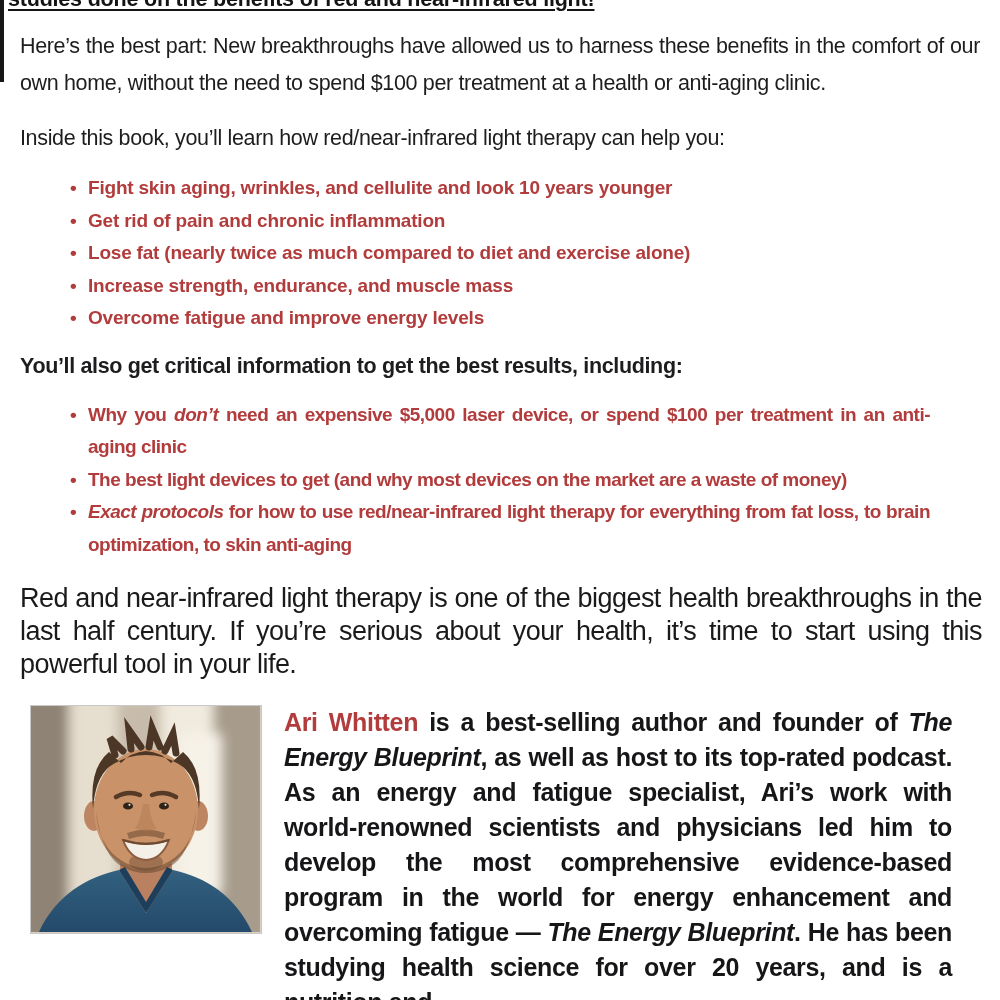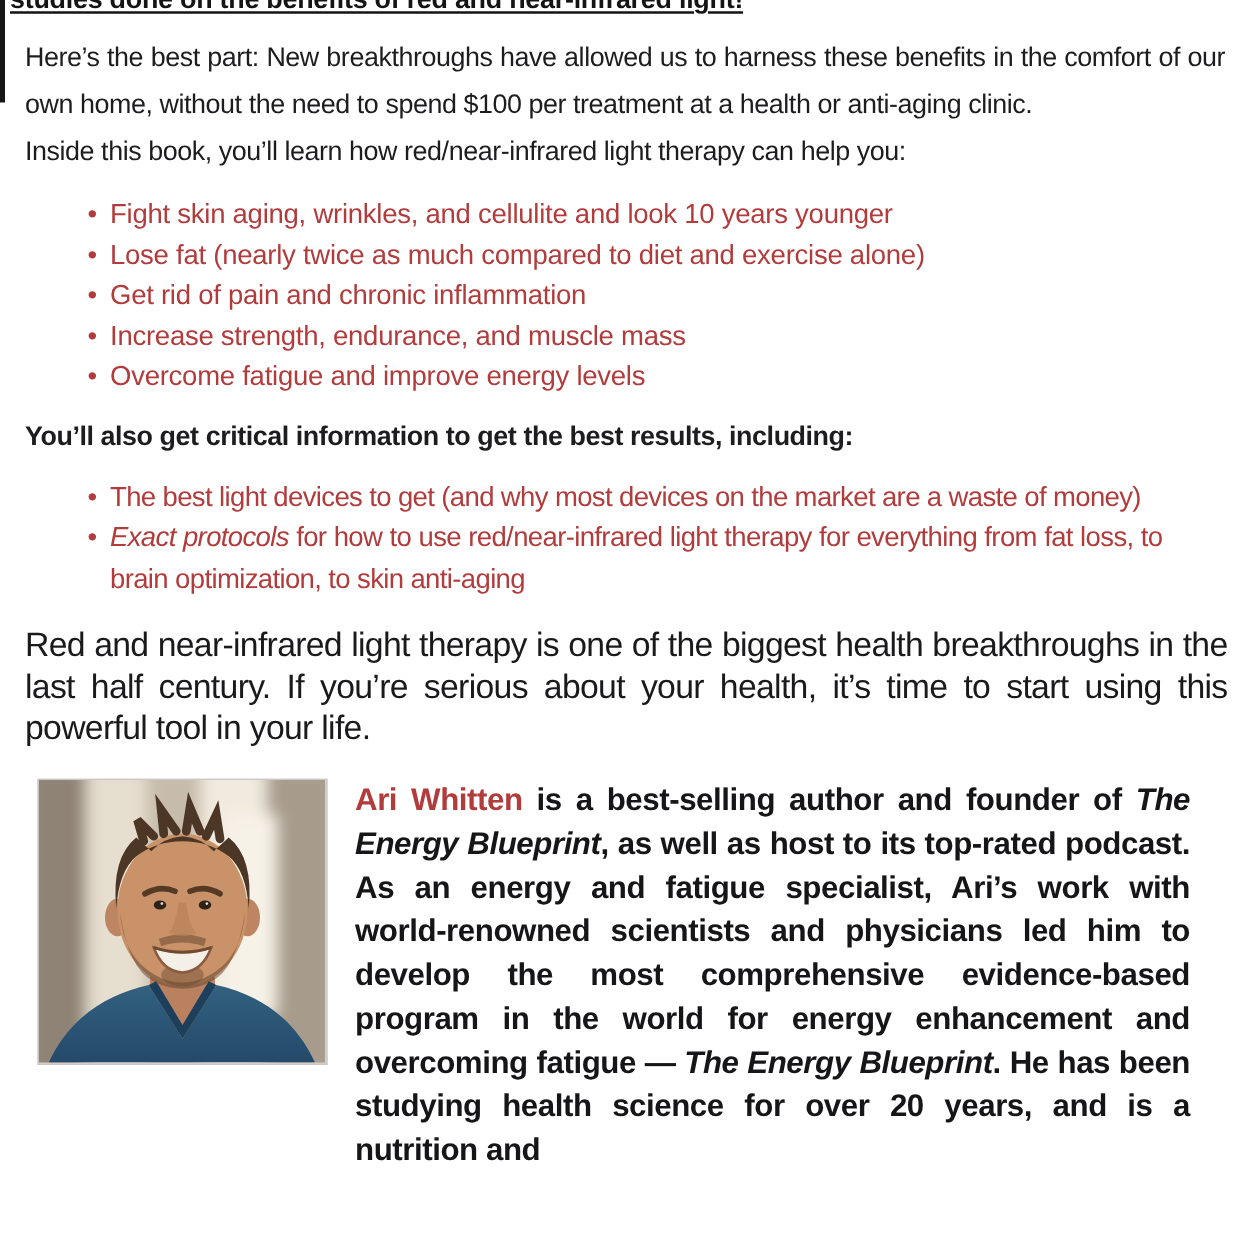--- a/index.html
+++ b/index.html
@@ -35,27 +35,27 @@
     text-decoration:underline;
     text-decoration-thickness:2px;
     text-underline-offset:3px;
   }
   p.body{
     font-size:21.5px;line-height:37px;letter-spacing:-0.35px;
     text-align:justify;
     width:960px;
   }
   .p1{margin-top:13px;}
-  .p2{margin-top:1px;text-align:left;}
+  .p2{margin-top:18px;text-align:left;}
   .also{margin-top:13px;text-align:left;font-weight:bold;}
   ul.blist{
     list-style:none;
     margin-left:50px;
     color:var(--red);
-    font-size:22px;line-height:32.5px;
+    font-size:19px;line-height:32.5px;font-weight:bold;
   }
   ul.blist li{
     position:relative;
     padding-left:18px;
   }
   ul.blist li::before{
     content:"\2022";
     position:absolute;left:0;top:0;
   }
   .list1{margin-top:15px;letter-spacing:-0.2px;}
@@ -108,29 +108,30 @@
   <div class="cut-heading">
     <span>studies done on the benefits of red and near-infrared light!</span>
   </div>
 
   <p class="body p1">Here’s the best part: New breakthroughs have allowed us to harness these benefits in the comfort of our own home, without the need to spend $100 per treatment at a health or anti-aging clinic.</p>
 
   <p class="body p2">Inside this book, you’ll learn how red/near-infrared light therapy can help you:</p>
 
   <ul class="blist list1">
     <li><span>Fight skin aging, wrinkles, and cellulite and look 10 years younger</span></li>
+    <li><span>Get rid of pain and chronic inflammation</span></li>
     <li><span>Lose fat (nearly twice as much compared to diet and exercise alone)</span></li>
-    <li><span>Get rid of pain and chronic inflammation</span></li>
     <li><span>Increase strength, endurance, and muscle mass</span></li>
     <li><span>Overcome fatigue and improve energy levels</span></li>
   </ul>
 
   <p class="body also">You’ll also get critical information to get the best results, including:</p>
 
   <ul class="blist list2">
+    <li><span>Why you </span><span class="i">don’t</span><span> need an expensive $5,000 laser device, or spend $100 per treatment in an anti-aging clinic</span></li>
     <li><span>The best light devices to get (and why most devices on the market are a waste of money)</span></li>
     <li><span class="i">Exact protocols</span><span> for how to use red/near-infrared light therapy for everything from fat loss, to brain optimization, to skin anti-aging</span></li>
   </ul>
 
   <p class="closing">Red and near-infrared light therapy is one of the biggest health breakthroughs in the last half century. If you’re serious about your health, it’s time to start using this powerful tool in your life.</p>
 
   <div class="author">
 
     <div class="photo-frame">
       <svg width="229" height="226" viewBox="0 0 229 226">

